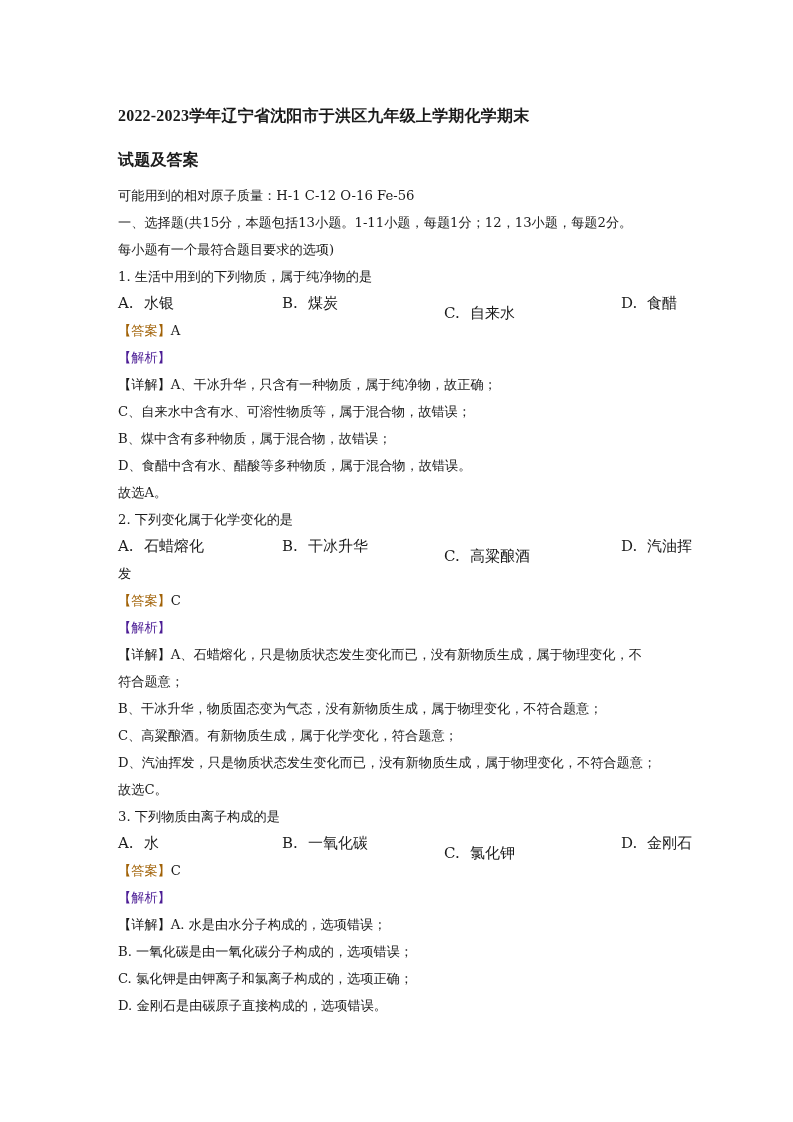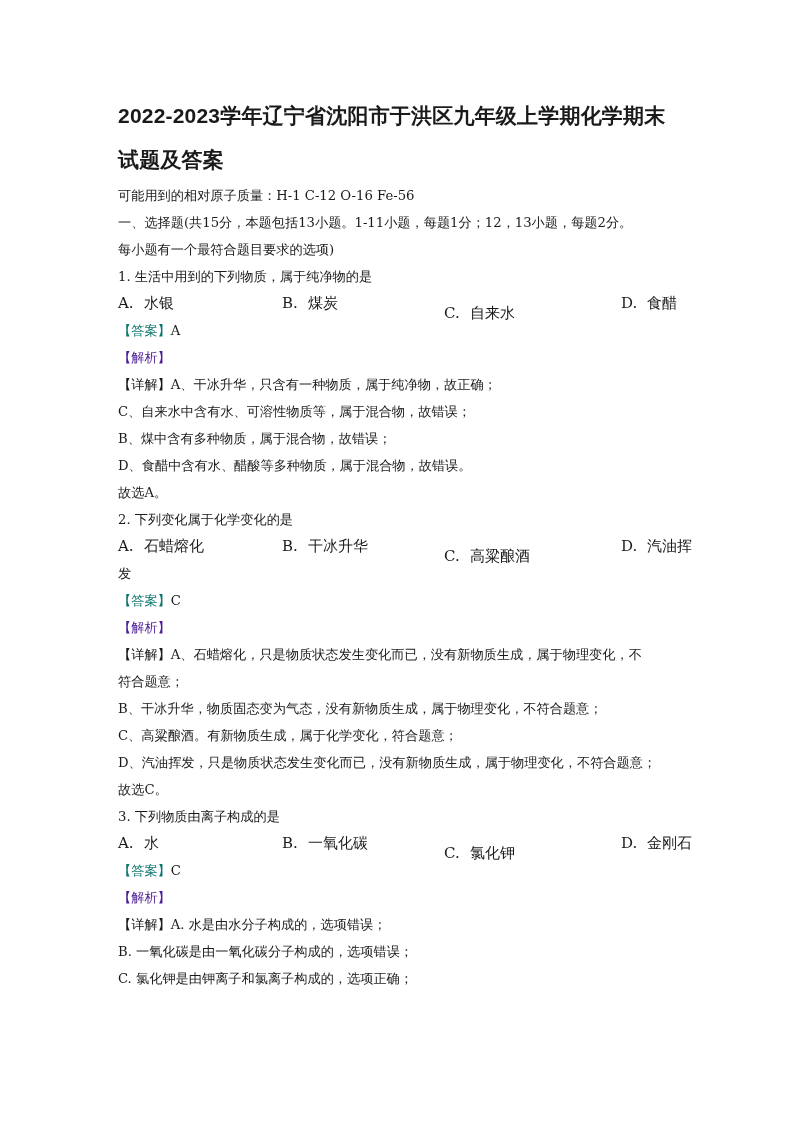--- a/index.html
+++ b/index.html
@@ -1,28 +1,28 @@
 <!DOCTYPE html>
 <html><head>
   <meta charset="utf-8">
   <style>
     html, body { margin: 0; padding: 0; background: #ffffff; }
     body { width: 793px; height: 1122px; position: relative; overflow: hidden;
            font-family: "DejaVu Serif", "Liberation Serif", serif; color: #1a1a1a; }
     .page { position: absolute; left: 118px; top: 96px; width: 560px; }
-    .title { font-family: Liberation Sans, sans-serif; font-weight: bold;
-             font-size: 21px; line-height: 40px; margin: 0; letter-spacing: 0.2px; }
+    .title { font-family: Liberation Serif, serif; font-weight: bold;
+             font-size: 16px; line-height: 40px; margin: 0; letter-spacing: 0.2px; }
     .title .l2 { display:block; margin-top: 4px; }
     .line { font-size: 13.2px; line-height: 27px; white-space: nowrap; }
     .intro { margin-top: 2px; }
     .opts { position: relative; height: 27px; font-size: 15px; line-height: 27px; }
     .opt { position: absolute; top: 0; white-space: nowrap; }
     .opt.a { left: 0; } .opt.b { left: 164px; } .opt.c { left: 326px; margin-top: 10px; } .opt.d { left: 503px; }
     .opt .lbl { display: inline-block; width: 26px; }
-    .tag { color: #0f766e; font-family: Liberation Serif, serif; }
+    .tag { color: #a16207; font-family: Liberation Serif, serif; }
     .tag-b { color: #4c1d95; }
   </style>
 </head>
 <body>
 
 <div class="page">
   <h1 class="title">
     <span>2022-2023学年辽宁省沈阳市于洪区九年级上学期化学期末</span>
     <span class="l2">试题及答案</span>
   </h1>
@@ -73,14 +73,15 @@
       <span class="opt a"><span class="lbl">A.</span><span>水</span></span>
       <span class="opt b"><span class="lbl">B.</span><span>一氧化碳</span></span>
       <span class="opt c"><span class="lbl">C.</span><span>氯化钾</span></span>
       <span class="opt d"><span class="lbl">D.</span><span>金刚石</span></span>
     </div>
     <div class="line"><span class="tag">【答案】</span><span>C</span></div>
     <div class="line tag-b">【解析】</div>
     <div class="line"><span>【详解】</span><span>A. 水是由水分子构成的，选项错误；</span></div>
     <div class="line">B. 一氧化碳是由一氧化碳分子构成的，选项错误；</div>
     <div class="line">C. 氯化钾是由钾离子和氯离子构成的，选项正确；</div>
+    <div class="line">D. 金刚石是由碳原子直接构成的，选项错误。</div>
   </div>
 </div>
 
 </body></html>

